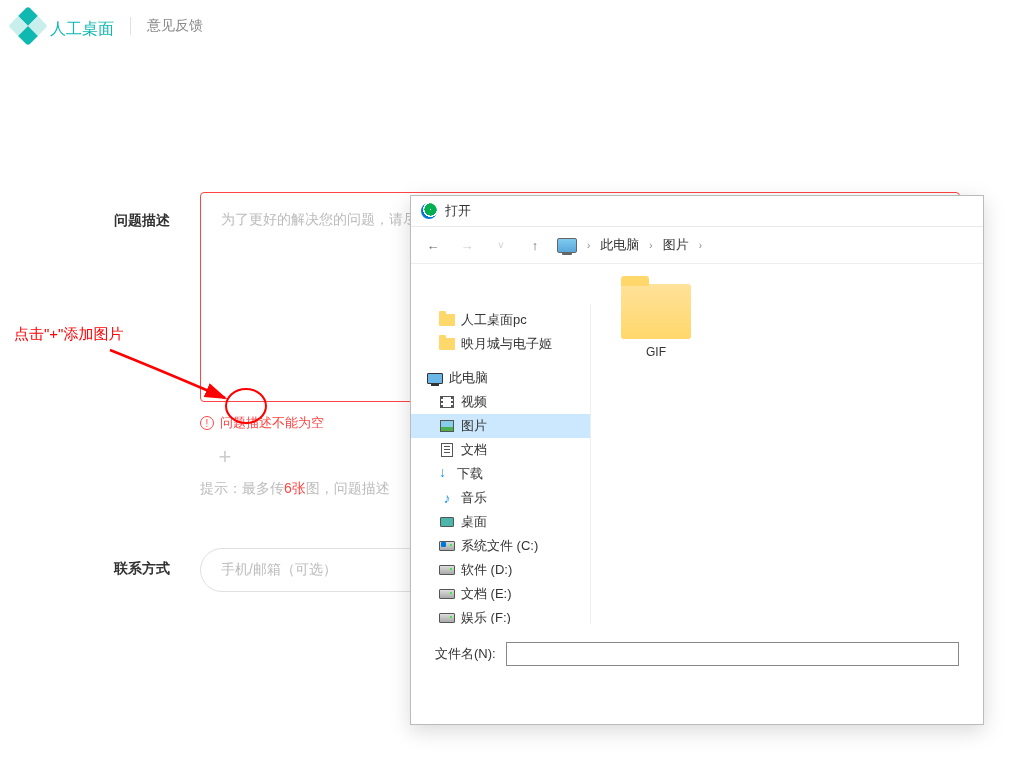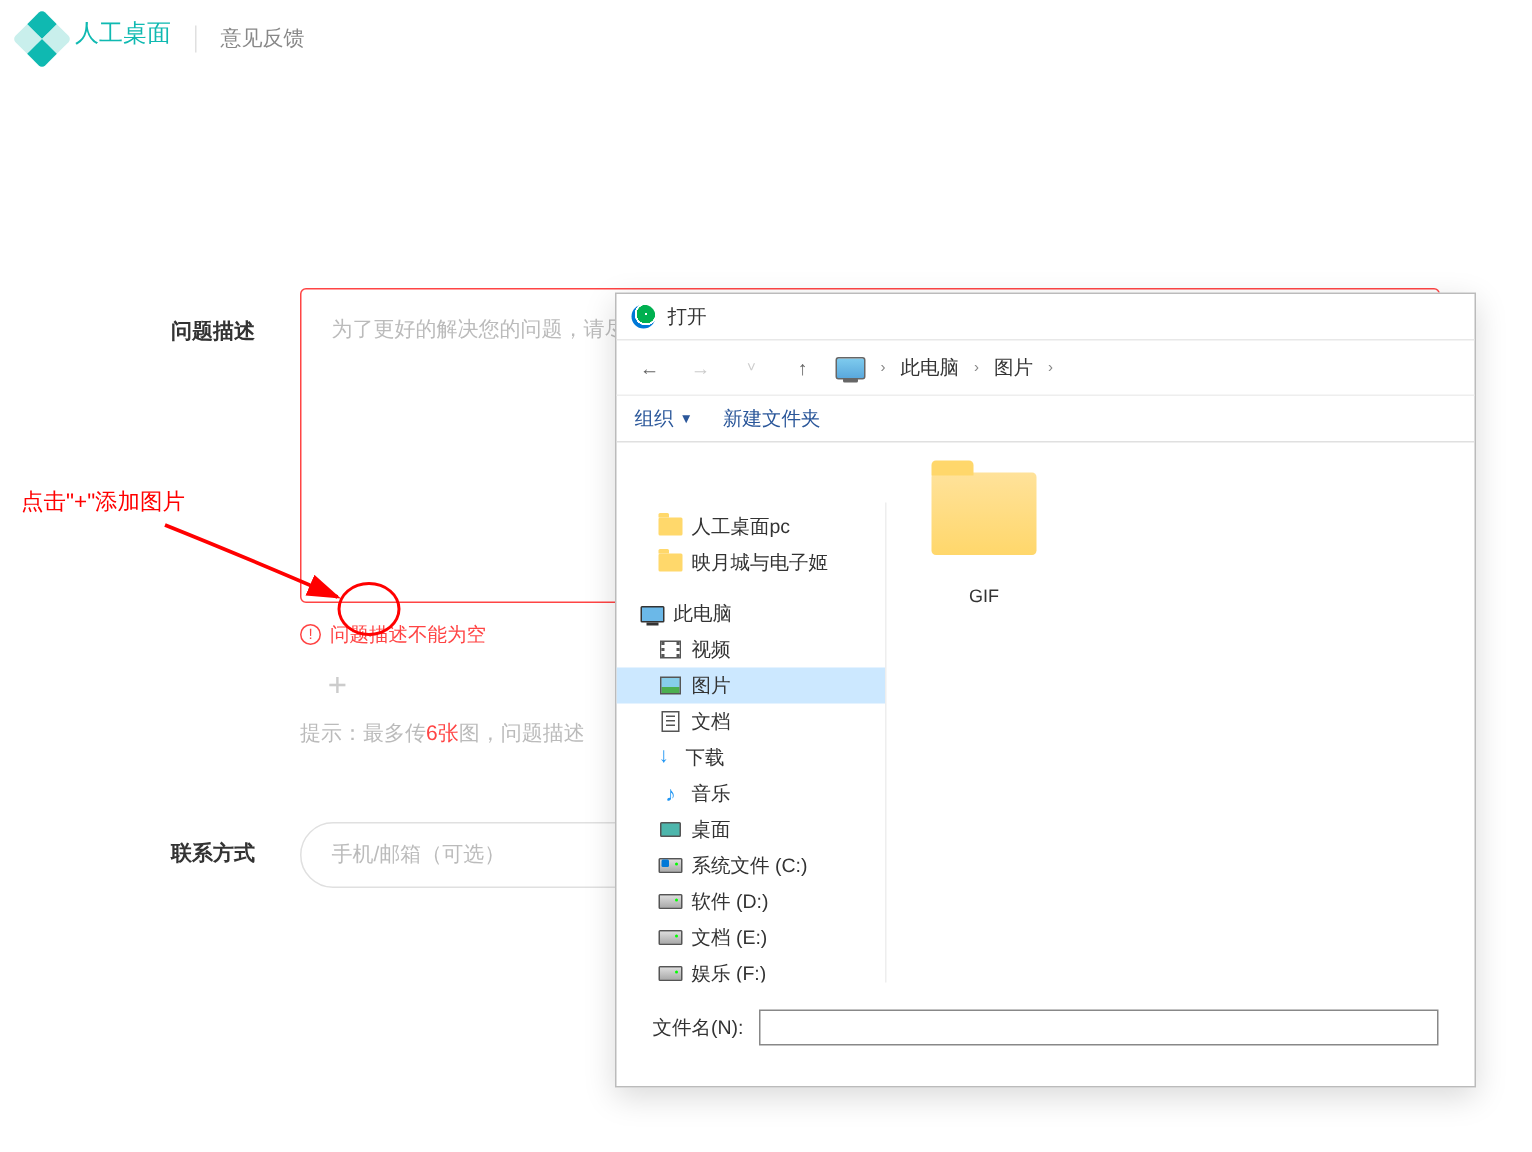--- a/index.html
+++ b/index.html
@@ -1,20 +1,20 @@
 <!DOCTYPE html>
 <html><head>
 <meta charset="utf-8">
 <style>
   * { box-sizing: border-box; margin: 0; padding: 0; font-family: "Microsoft YaHei", Arial, sans-serif; }
   body { background: #fff; width: 1021px; height: 768px; position: relative; overflow: hidden; font-size: 14px; color: #333; }
 
   
   .header { display: flex; align-items: center; padding: 12px 14px; }
-  .logo-wrap { display: flex; align-items: flex-start; gap: 8px; }
+  .logo-wrap { display: flex; align-items: flex-end; gap: 8px; }
   .logo-icon { width: 28px; height: 28px; position: relative; transform: rotate(45deg); }
   .logo-icon::before, .logo-icon::after { content: ""; position: absolute; width: 14px; height: 14px; }
   .logo-icon::before { top: 0; left: 0; background: #0fb9b1; border-top-left-radius: 3px; }
   .logo-icon::after  { bottom: 0; right: 0; background: #0fb9b1; border-bottom-right-radius: 3px; }
   .logo-c1 { position: absolute; top: 0; right: 0; width: 14px; height: 14px; background: #c9efec; border-top-right-radius: 3px; }
   .logo-c2 { position: absolute; bottom: 0; left: 0; width: 14px; height: 14px; background: #c9efec; border-bottom-left-radius: 3px; }
   .logo-text { color: #0fb9b1; font-size: 16px; font-weight: 500; }
   .vsep { width: 1px; height: 18px; background: #e0e0e0; margin: 0 16px; }
   .subtitle { color: #888; font-size: 14px; }
 
@@ -82,21 +82,21 @@
   .doc-ico::before { content: ""; position: absolute; top: 2px; left: 2px; right: 2px; height: 1px; background: #555; box-shadow: 0 3px 0 #555, 0 6px 0 #555; }
   .dl-ico { width: 12px; height: 14px; position: relative; }
   .dl-ico::before { content: "↓"; color: #2196f3; font-size: 14px; font-weight: bold; position: absolute; top: -3px; left: 0; }
   .music-ico::before { content: "♪"; color: #2196f3; font-size: 14px; }
   .desk-ico { width: 14px; height: 10px; background: #4db6ac; border: 1px solid #555; border-radius: 1px; }
   .drive-ico { width: 16px; height: 10px; background: linear-gradient(#ddd,#aaa); border: 1px solid #555; border-radius: 1px; position: relative; }
   .drive-ico::after { content: ""; position: absolute; right: 2px; top: 2px; width: 2px; height: 2px; background: #0f0; border-radius: 50%; }
   .drive-ico.c::before { content: ""; position: absolute; left: 1px; top: 0px; width: 5px; height: 5px; background: #0078d7; border-radius: 1px; }
 
   .content { flex: 1; padding: 20px; }
-  .big-folder { display: flex; flex-direction: column; align-items: center; gap: 20px; width: 90px; cursor: pointer; }
+  .big-folder { display: flex; flex-direction: column; align-items: center; gap: 6px; width: 90px; cursor: pointer; }
   .bf-ico { width: 70px; height: 55px; background: linear-gradient(#ffe29a,#ffd76b); border-radius: 3px; position: relative; }
   .bf-ico::before { content: ""; position: absolute; top: -8px; left: 0; width: 28px; height: 10px; background: #ffd76b; border-radius: 3px 3px 0 0; }
   .bf-label { font-size: 12px; }
 
   .dlg-filename { display: flex; align-items: center; gap: 10px; padding: 18px 24px 0; font-size: 13px; justify-content: flex-end; }
   .fn-label { white-space: nowrap; }
   .fn-input { flex: 1; height: 24px; border: 1px solid #888; background: #fff; }
 </style>
 </head>
 <body>
@@ -171,27 +171,20 @@
     <span class="crumb">
         <span>此电脑</span>
       </span>
     <span class="chev">›</span>
     <span class="crumb">
         <span>图片</span>
       </span>
     <span class="chev">›</span>
   </div>
 
-  <div class="dlg-toolbar">
-    <span class="tb-item">
-        <span>组织</span>
-        <span style="font-size:9px;">▼</span>
-      </span>
-    <span class="tb-item">新建文件夹</span>
-  </div>
 
   <div class="dlg-body">
     <div class="tree">
       <div class="tree-item">
           <span class="ti-ico">
             <span class="folder-ico"></span>
           </span>
           <span>人工桌面pc</span>
         </div>
       <div class="tree-item">

